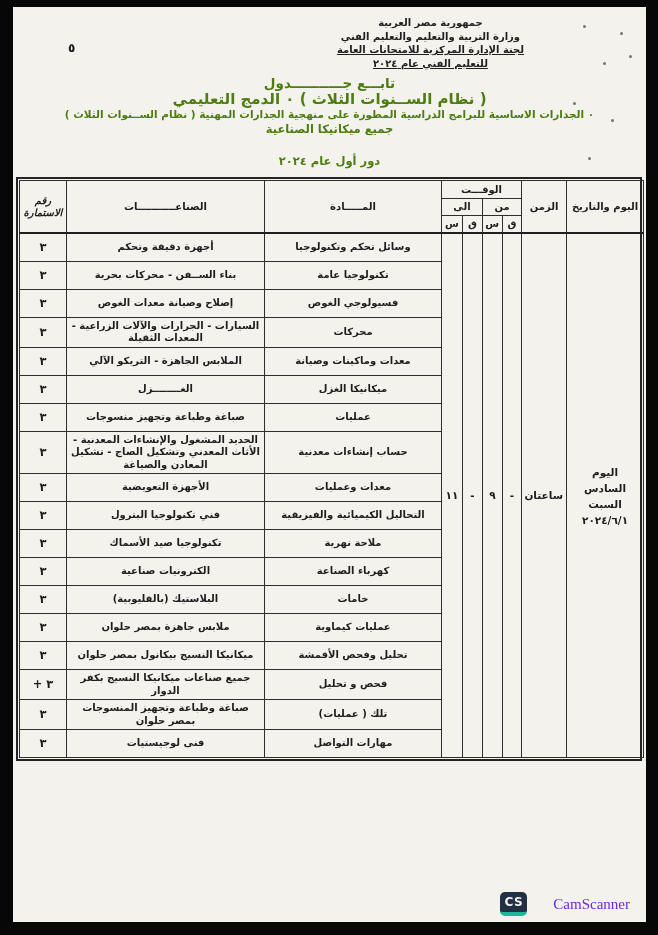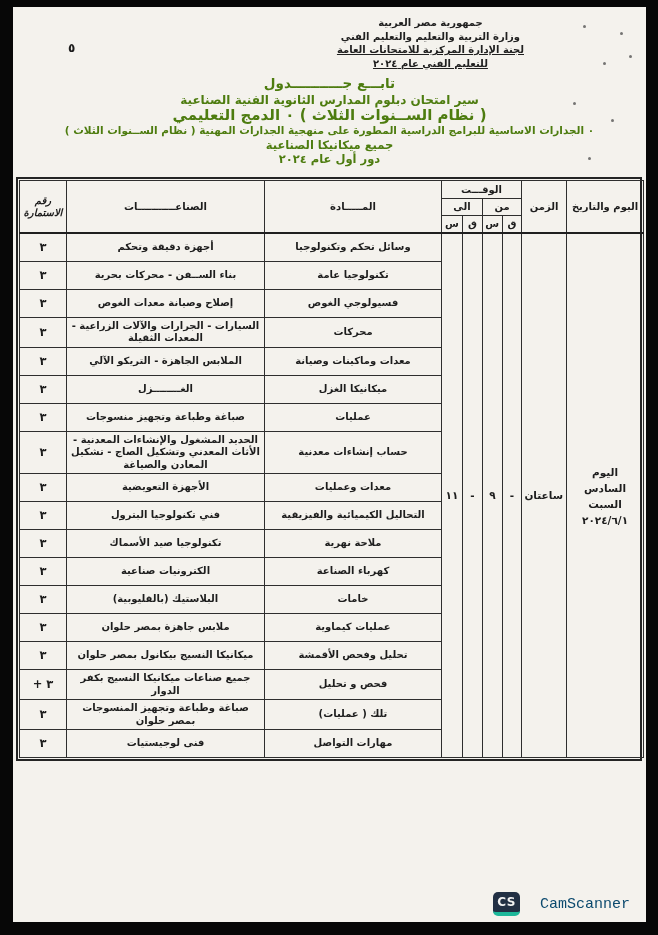--- a/index.html
+++ b/index.html
@@ -24,21 +24,21 @@
 
   .titles {
     position:absolute; top:68px; left:0; width:100%; text-align:center;
     direction:rtl; font-weight:700; color:#4d7c0f;
   }
   .titles .t1 { font-size:13.5px; letter-spacing:1px; line-height:17px; }
   .titles .t2 { font-size:12px;   line-height:16px; }
   .titles .t3 { font-size:15px; line-height:15px; }
   .titles .t4 { font-size:10.5px; line-height:15px; }
   .titles .t5 { font-size:11.5px; line-height:14px; }
-  .titles .t6 { font-size:11.5px; line-height:15px; }
+  .titles .t6 { font-size:11.5px; line-height:15px;margin-top:18px; }
 
   .table-outline {
     position:absolute; left:3px; top:170px; width:626px;
     border:2px solid #242424; padding:1px; background:#f4f2ed;
   }
   table {
     width:100%; border-collapse:collapse; table-layout:fixed;
     direction:rtl; font-weight:700; color:#1d1d1d;
   }
   th, td { border:1px solid #2e2e2e; text-align:center; vertical-align:middle; padding:2px 3px; }
@@ -49,29 +49,29 @@
   tbody tr:first-child td { border-top:2px solid #1f1f1f; }
   td.form-col { font-size:11.5px; }
   td.merged { border-top:2px solid #1f1f1f; }
   td.day { font-size:10.5px; white-space:pre-line; line-height:16px; }
   td.zamn { font-size:10.5px; }
   td.tnum { font-size:10.5px; }
   th.wrap { white-space:pre-line;font-style:italic; }
 
   .camscanner {
     position:absolute; right:16px; top:884px; height:26px;
-    display:flex; align-items:center; gap:20px; direction:ltr;
+    display:flex; align-items:center; gap:12px; direction:ltr;
   }
   .cs-badge {
     width:27px; height:24px; background:#223044; border-radius:5px;
     display:flex; align-items:center; justify-content:center;
     border-bottom:4px solid #1db89a; color:#f2f2f2;
     font-size:12px; font-weight:700; letter-spacing:.5px;
   }
-  .cs-text { font-family:Liberation Mono, monospace; font-size:15px; color:#0c4a6e; }
+  .cs-text { font-family:Liberation Serif, serif; font-size:15px; color:#6d28d9;margin-left:14px; }
 </style>
 </head>
 <body>
 
 <div class="page">
 
   <div class="speck" style="left:570px; top:18px;"></div>
   <div class="speck" style="left:607px; top:25px;"></div>
   <div class="speck" style="left:590px; top:55px;"></div>
   <div class="speck" style="left:616px; top:48px;"></div>
@@ -83,21 +83,20 @@
 
   <div class="ministry">
     <div>جمهورية مصر العربية</div>
     <div>وزارة التربية والتعليم والتعليم الفني</div>
     <div class="u">لجنة الإدارة المركزية للامتحانات العامة</div>
     <div class="u">للتعليم الفني عام ٢٠٢٤</div>
   </div>
 
   <div class="titles">
     <div class="t1">تابـــع جـــــــــــدول</div>
-    <div class="t2">سير امتحان  دبلوم المدارس الثانوية الفنية  الصناعية</div>
     <div class="t3">( نظام الســنوات الثلاث ) ٠ الدمج التعليمي</div>
     <div class="t4">٠ الجدارات الاساسية للبرامج الدراسية المطورة على منهجية الجدارات المهنية ( نظام الســنوات الثلاث )</div>
     <div class="t5">جميع ميكانيكا الصناعية</div>
     <div class="t6">دور أول عام ٢٠٢٤</div>
   </div>
 
   <div class="table-outline">
     <table>
       <colgroup>
         <col style="width:77px">

